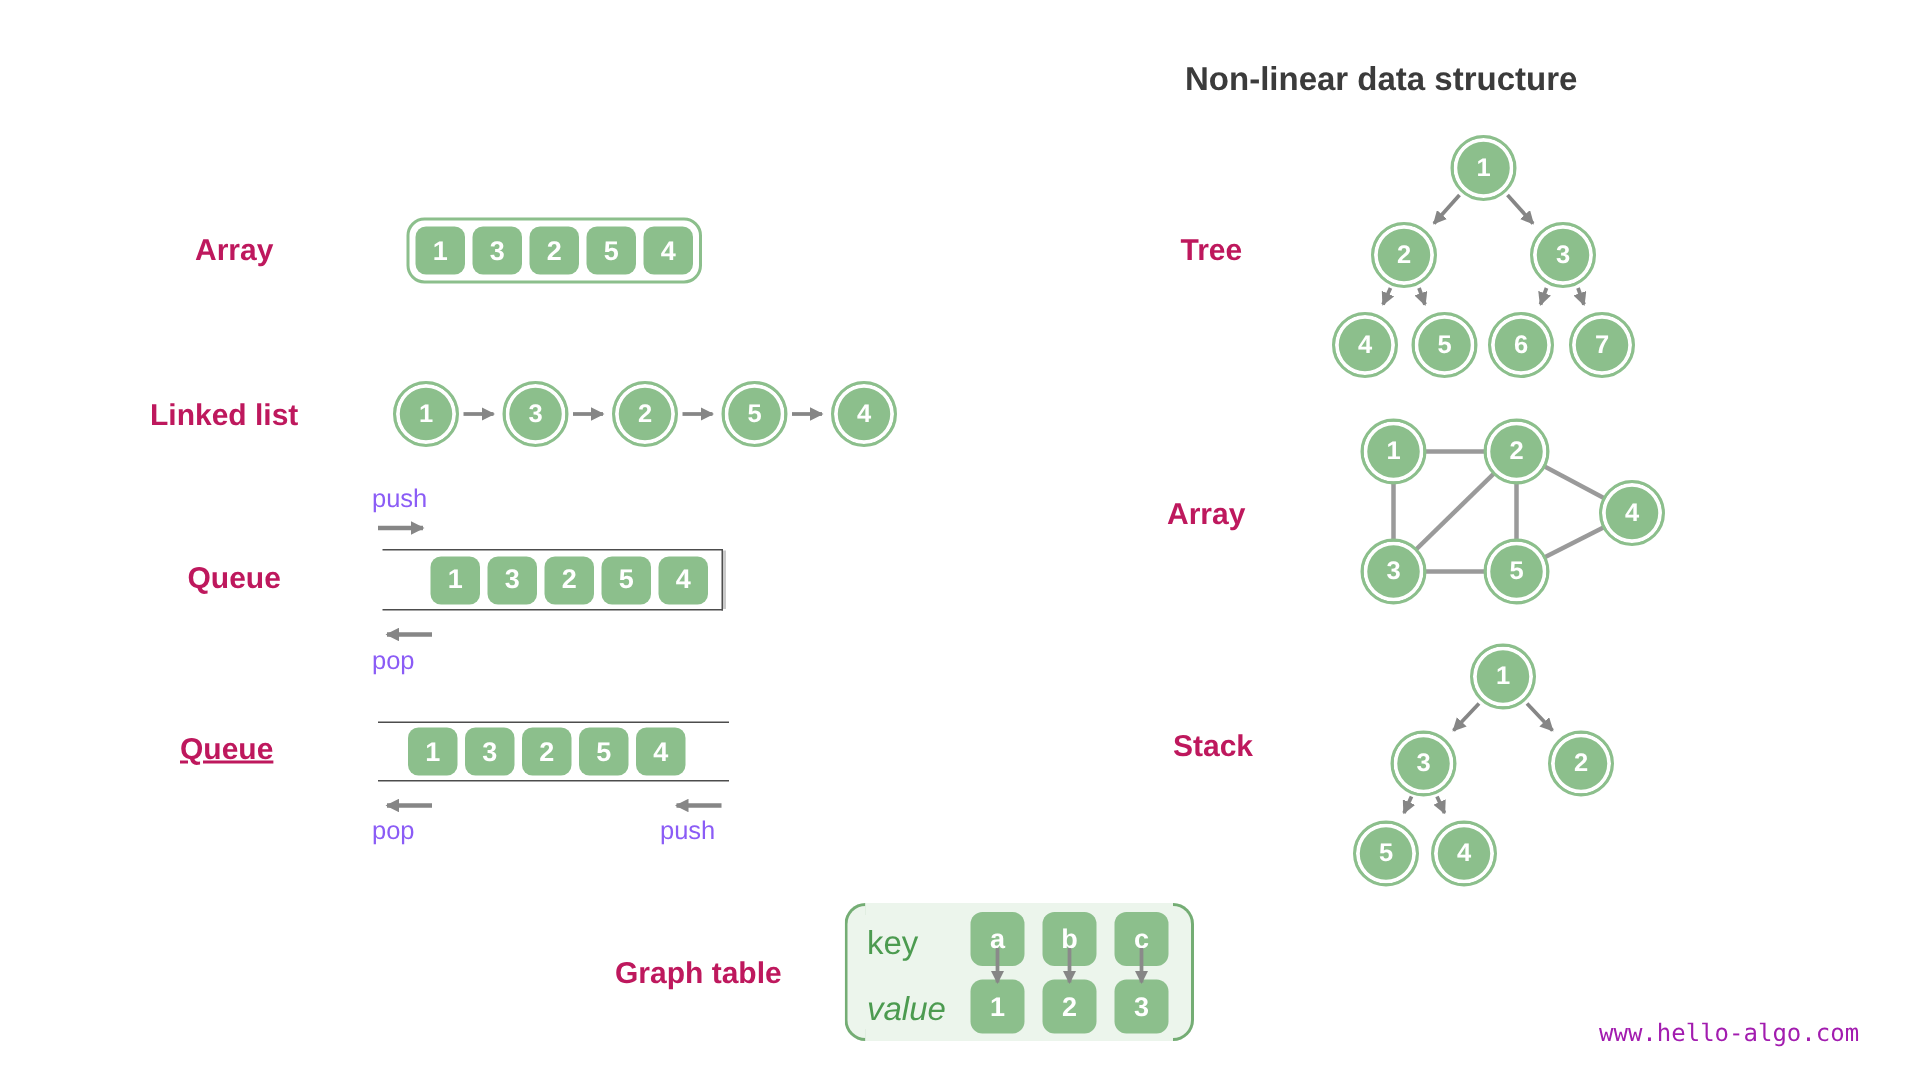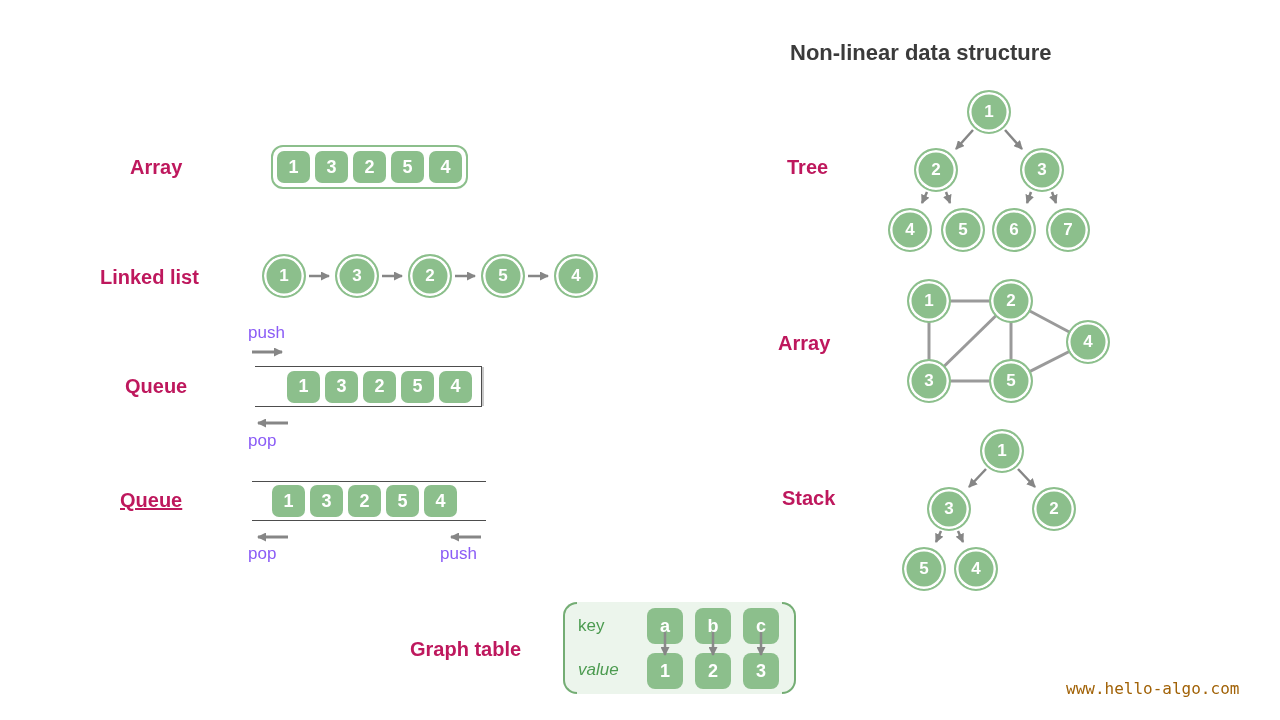--- a/index.html
+++ b/index.html
@@ -23,25 +23,25 @@
              box-sizing:border-box;display:flex;align-items:center;gap:5px;padding-left:20px;z-index:2;}
   .circle{position:absolute;width:40px;height:40px;border-radius:50%;background:#8cbf8c;
           border:2px solid #8cbf8c;box-shadow:inset 0 0 0 2.5px #ffffff;color:#ffffff;
           font-weight:bold;font-size:17px;display:flex;align-items:center;justify-content:center;
           z-index:2;}
   .hash-bg{position:absolute;left:563px;top:602px;width:233px;height:92px;background:#ecf5ec;
            border-radius:14px;z-index:1;}
   .bracket{position:absolute;top:602px;width:14px;height:92px;box-sizing:border-box;z-index:2;}
   .bracket.l{left:563px;border:2.5px solid #74ad74;border-right:none;border-radius:14px 0 0 14px;}
   .bracket.r{left:782px;border:2.5px solid #74ad74;border-left:none;border-radius:0 14px 14px 0;}
-  .rowlbl{position:absolute;font-size:17px;color:#4c9b50;white-space:nowrap;z-index:2;}
+  .rowlbl{position:absolute;font-size:22px;color:#4c9b50;white-space:nowrap;z-index:2;}
   .hcell{position:absolute;width:36px;height:36px;background:#8cbf8c;border-radius:8px;color:#ffffff;
          font-weight:bold;font-size:18px;display:flex;align-items:center;justify-content:center;z-index:2;}
   .wm{position:absolute;left:1066px;top:679px;font-family:"DejaVu Sans Mono",monospace;
-      font-size:16px;color:#a16207;z-index:2;}
+      font-size:16px;color:#a21caf;z-index:2;}
   svg.layer{position:absolute;left:0;top:0;z-index:1;}
   svg.layer.over{z-index:4;}
 </style>
 </head>
 <body>
 
 <div id="canvas">
 
   <svg class="layer" width="1280" height="720">
     <defs>

